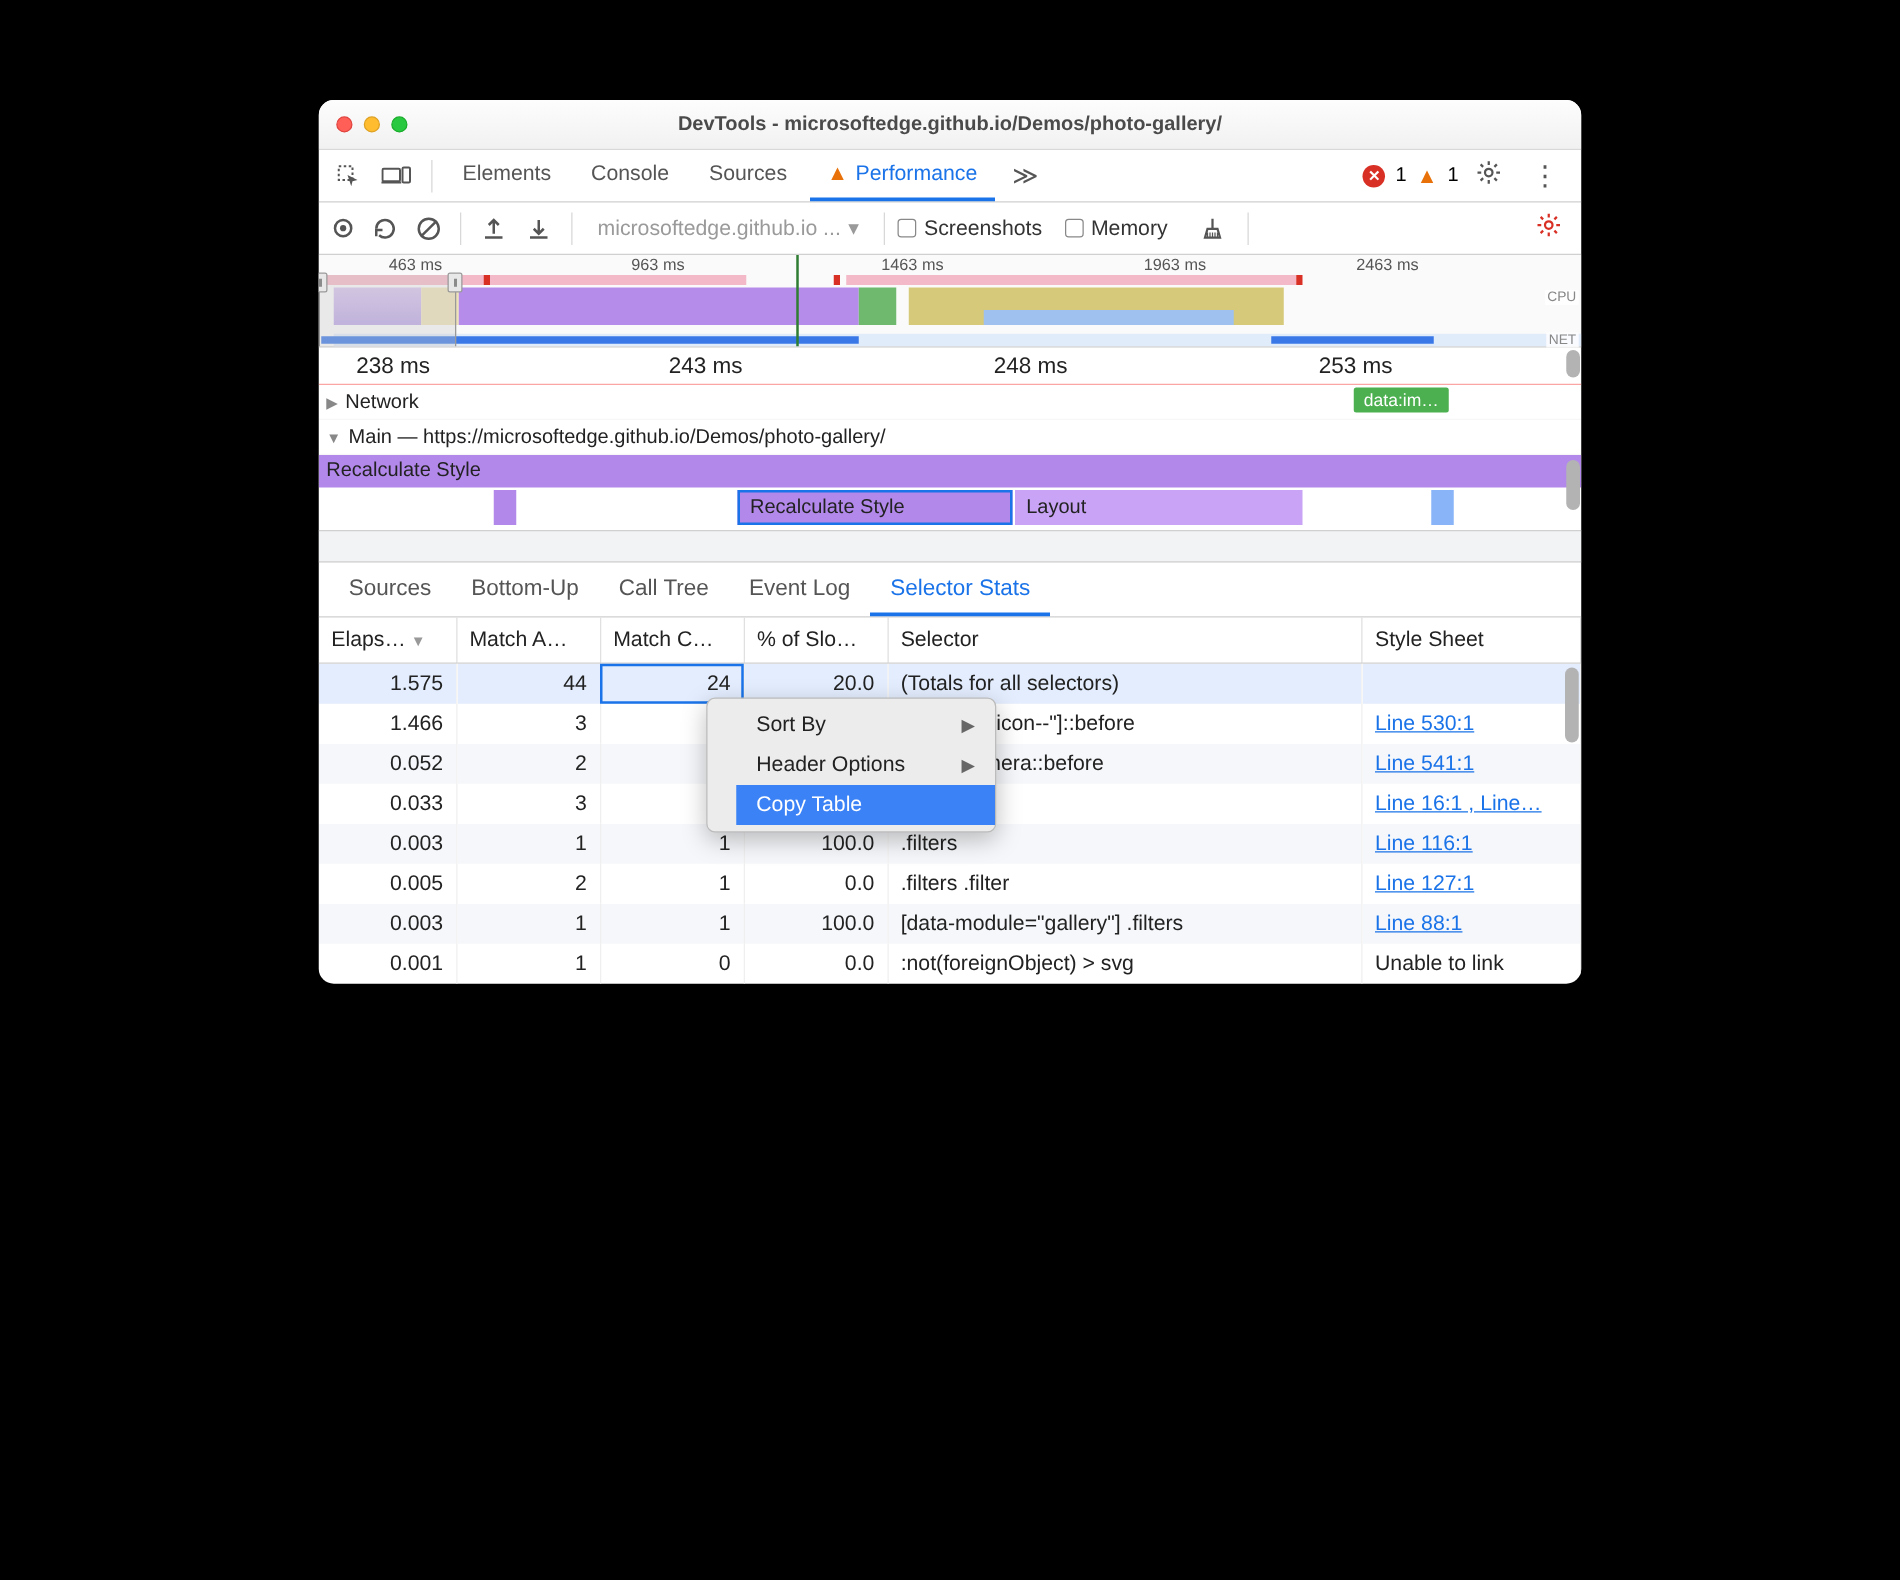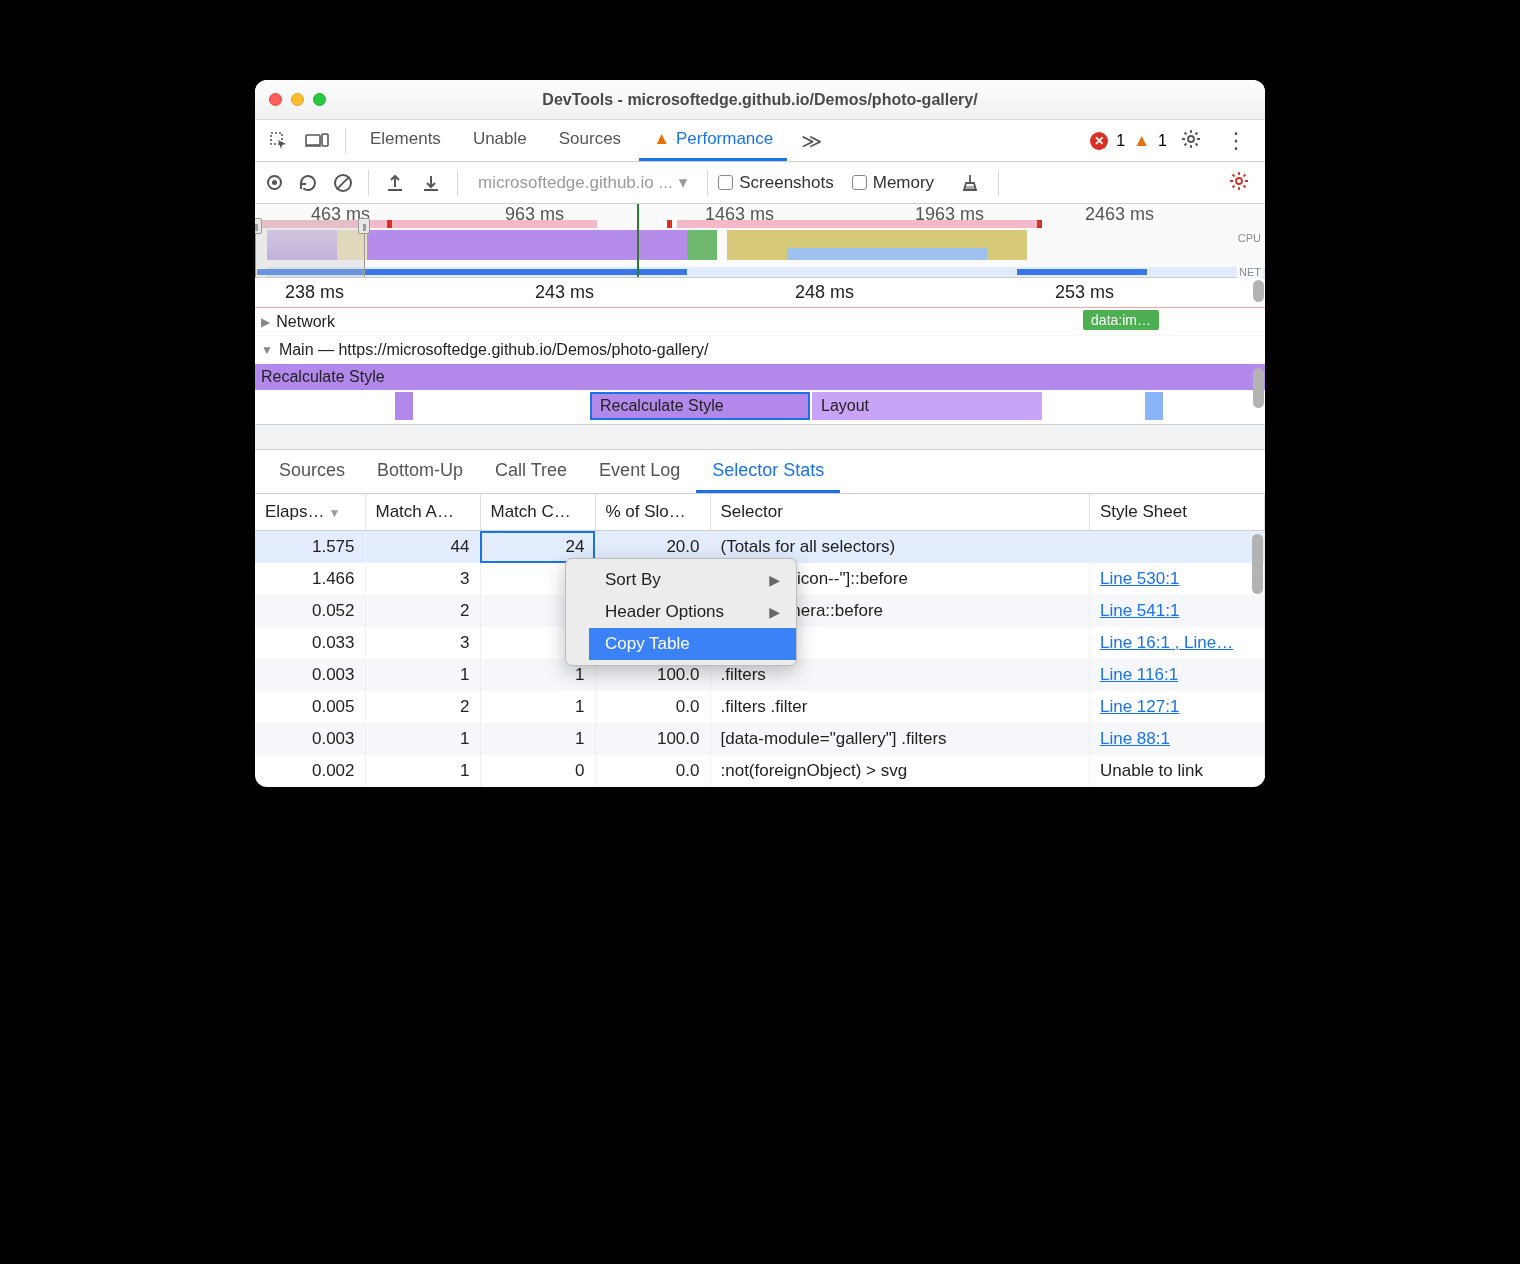--- a/index.html
+++ b/index.html
@@ -64,21 +64,21 @@
   .noentry::after { content:''; position:absolute; width:2px; height:18px; background:#555; left:50%; top:50%; transform:translate(-50%,-50%) rotate(45deg);}
   .dropdown-host { color:#9a9a9a; font-size:17px; padding:0 10px; display:flex; align-items:center; gap:6px;}
   .checkbox { width:15px;height:15px;border:1.5px solid #888;border-radius:3px; margin-right:6px;}
   .chk-label { font-size:17px; color:#333; margin-right:14px; display:flex; align-items:center;}
   .broom { color:#555; padding:0 8px;}
   .gear-red { color:#d93025; padding:0 10px;}
 
   .overview {
     height:74px; border-bottom:1px solid #ccc; position:relative; background:#fafafa;
   }
-  .ov-tick { position:absolute; top:0; font-size:18px; color:#555;}
+  .ov-tick { position:absolute; top:0; font-size:13px; color:#555;}
   .ov-body { position:absolute; top:16px; bottom:0; left:12px; right:0; }
   .ov-bar-pink { position:absolute; height:8px; background:#f4b9c8; top:0; }
   .ov-mark-red { position:absolute; width:5px; height:8px; background:#d93025; top:0;}
   .ov-cpu { position:absolute; top:10px; height:30px; left:0; right:0;}
   .ov-cpu .block { position:absolute; top:0; bottom:0; }
   .ov-net { position:absolute; bottom:0; height:10px; background:#e1ecfa; left:0; right:0;}
   .ov-net-bar { position:absolute; height:6px; background:#3b78e7; top:2px;}
   .ov-label { position:absolute; right:2px; font-size:11px; color:#888; background:rgba(255,255,255,0.8); padding:0 2px;}
   .ov-handle { position:absolute; top:0; bottom:0; background:rgba(200,200,200,0.35); border-left:1px solid #999; border-right:1px solid #999;}
   .ov-handle-grip { position:absolute; top:-2px; width:12px; height:16px; background:#e8e8e8; border:1px solid #999; border-radius:2px; display:flex; align-items:center; justify-content:center;}
@@ -152,21 +152,21 @@
     </div>
     <div class="icon-btn">
       <svg width="24" height="20" viewBox="0 0 24 20">
           <rect x="1" y="4" width="14" height="10" rx="1" fill="none" stroke="#555" stroke-width="1.6"></rect>
           <line x1="0" y1="15" x2="16" y2="15" stroke="#555" stroke-width="1.6"></line>
           <rect x="17" y="3" width="6" height="12" rx="1" fill="none" stroke="#555" stroke-width="1.6"></rect>
         </svg>
     </div>
     <div class="vsep"></div>
     <div class="tab-btn">Elements</div>
-    <div class="tab-btn">Unable</div>
+    <div class="tab-btn">Console</div>
     <div class="tab-btn">Sources</div>
     <div class="tab-btn active">
       <span class="warn-tri warn-icon">▲</span>
       <span>Performance</span>
     </div>
     <div class="more-chevron">≫</div>
     <div class="spacer"></div>
     <div class="badge">
       <span class="err-circ">✕</span>
       <span>1</span>
@@ -380,21 +380,21 @@
         </tr>
         <tr class="even">
           <td class="num">0.003</td>
           <td class="num">1</td>
           <td class="num">1</td>
           <td class="num">100.0</td>
           <td>[data-module="gallery"] .filters</td>
           <td><span class="link">Line 88:1</span></td>
         </tr>
         <tr>
-          <td class="num">0.002</td>
+          <td class="num">0.001</td>
           <td class="num">1</td>
           <td class="num">0</td>
           <td class="num">0.0</td>
           <td>:not(foreignObject) &gt; svg</td>
           <td>Unable to link</td>
         </tr>
       </tbody>
     </table>
 
     <div style="position:absolute; right:2px; top:40px; width:11px; height:60px; background:#b3b3b3; border-radius:6px;"></div>

